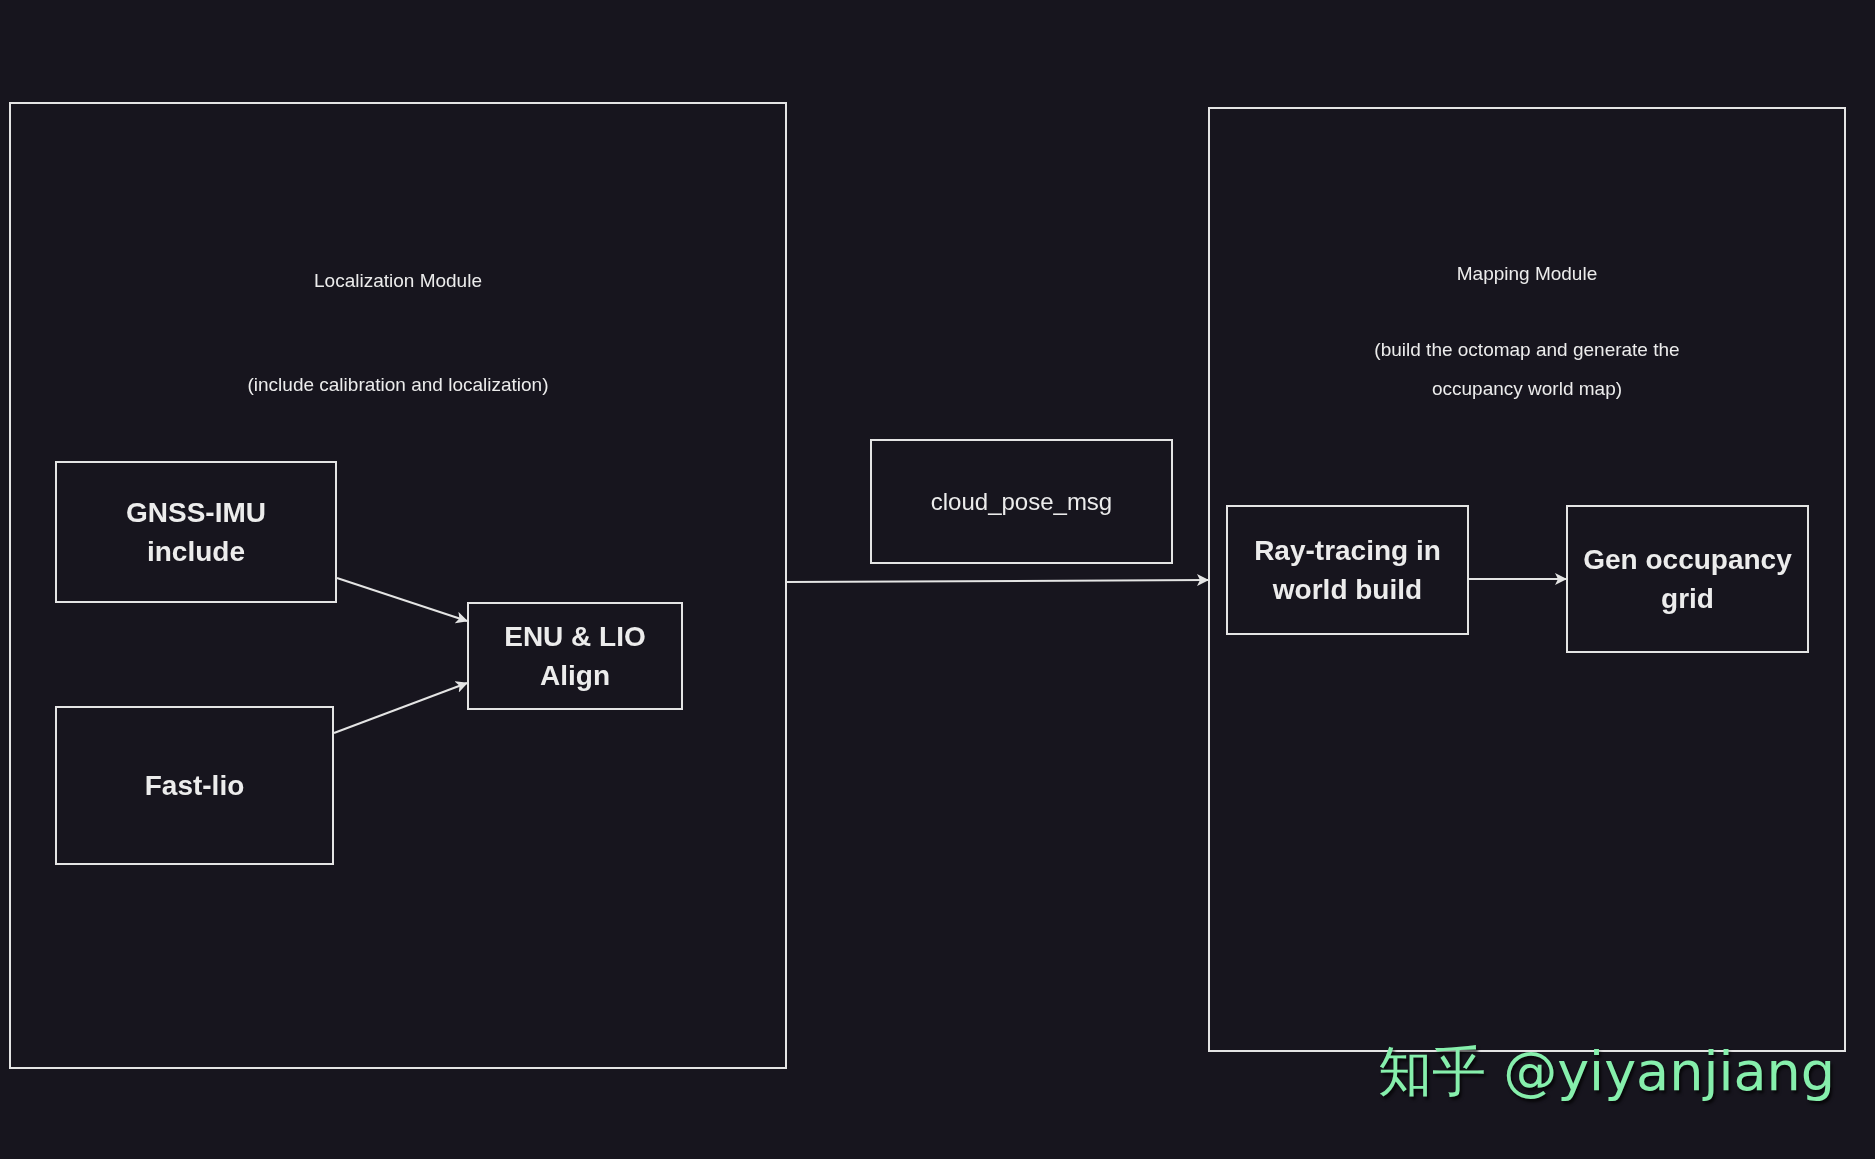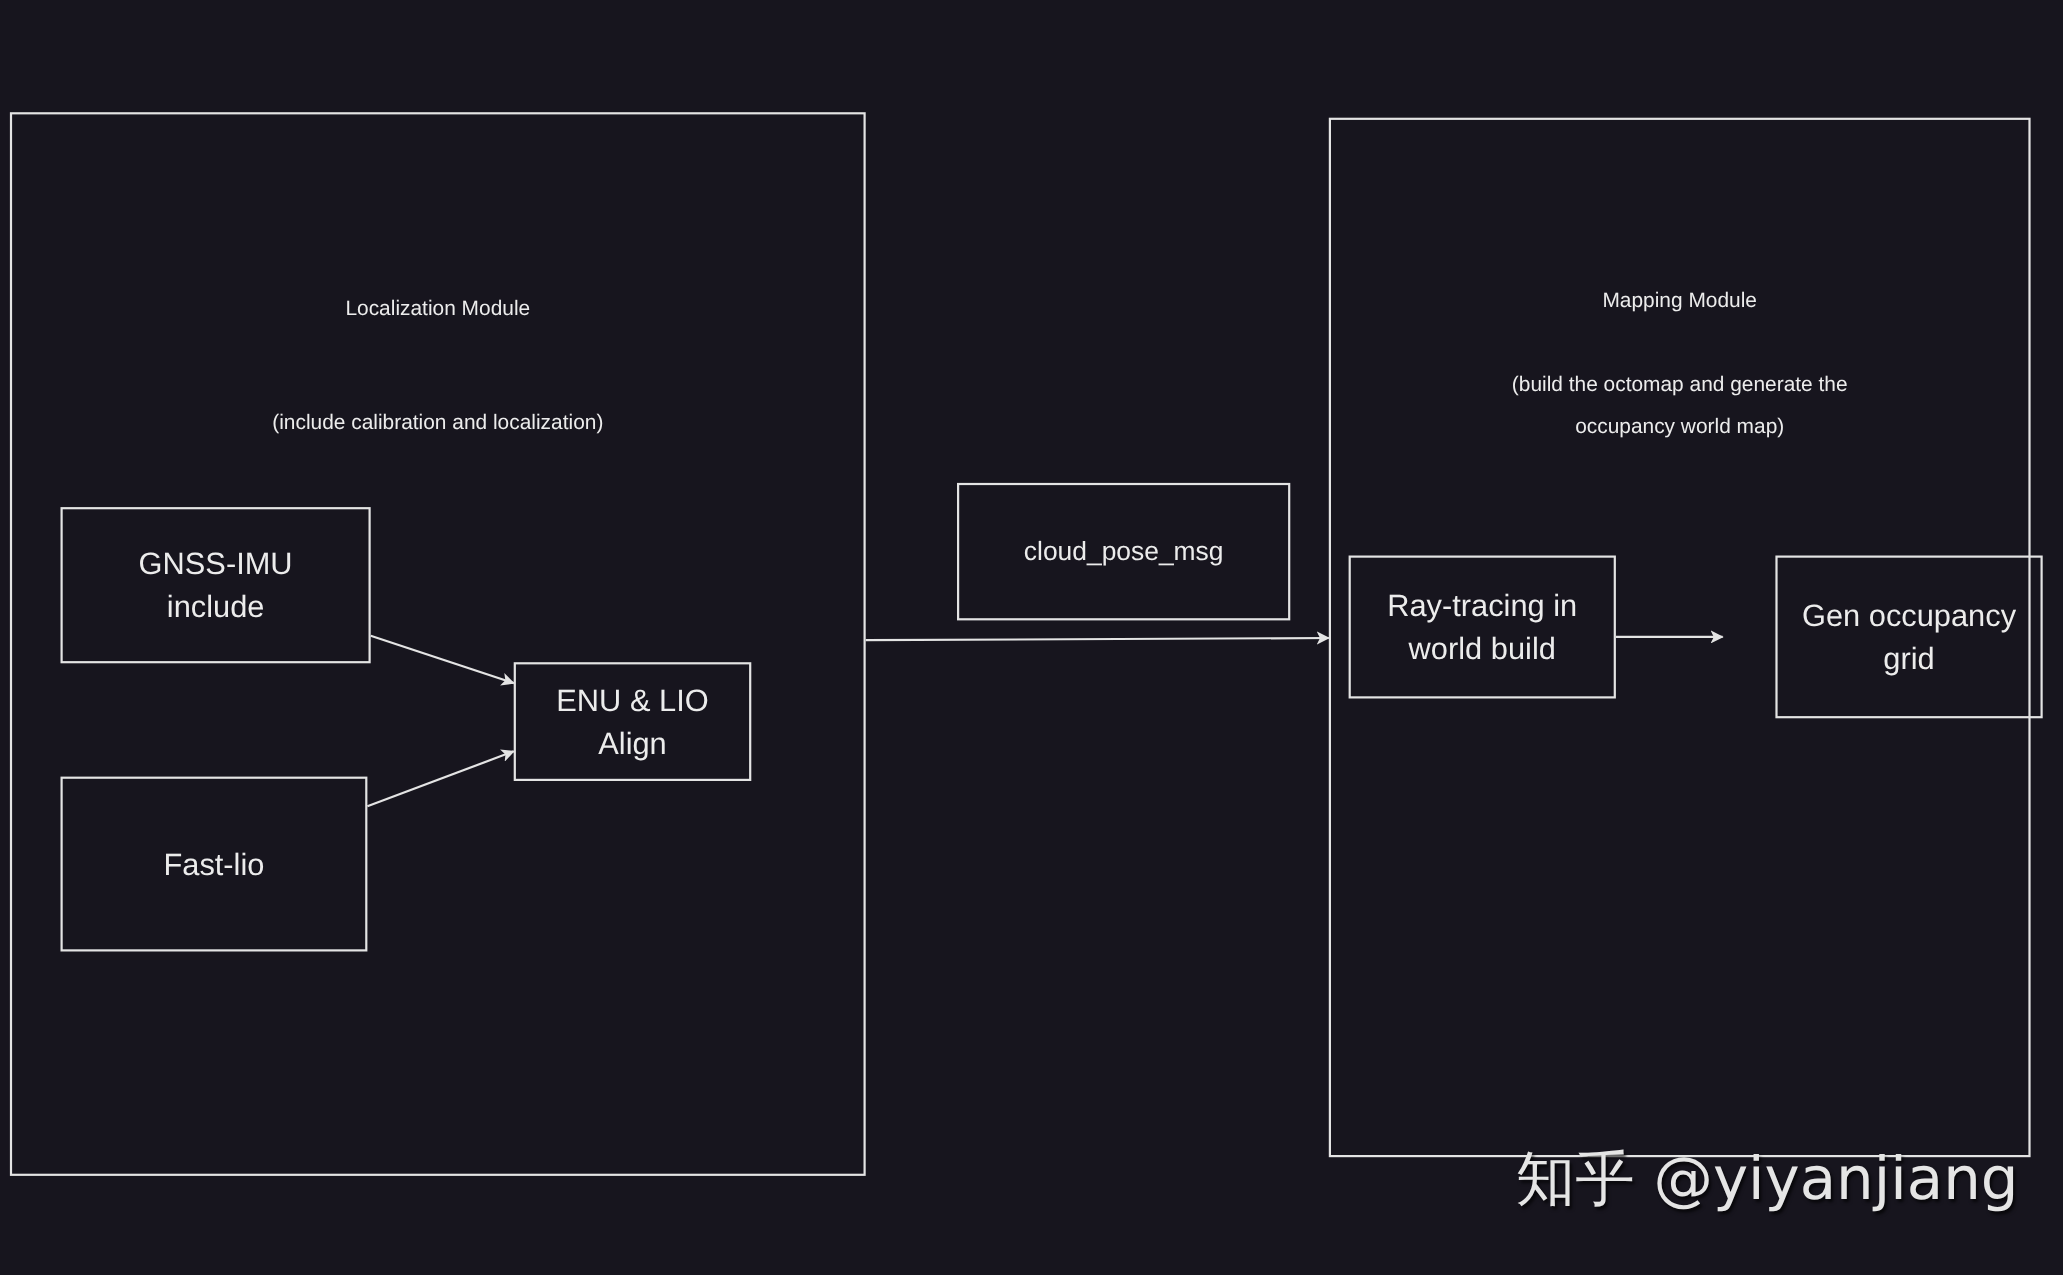--- a/index.html
+++ b/index.html
@@ -7,27 +7,27 @@
     width: 1875px; height: 1159px; overflow: hidden;
     background: #17151e; position: relative;
     font-family: "Liberation Sans", sans-serif; color: #ececec;
   }
   .box {
     position: absolute; box-sizing: border-box;
     border: 2px solid #e4e4e4;
     display: flex; align-items: center; justify-content: center;
     text-align: center;
   }
-  .node { font-size: 28px; line-height: 39px; }
+  .node { font-size: 28px; line-height: 39px; font-weight: bold; }
   .txt { position: absolute; text-align: center; white-space: nowrap; }
   .module-title { font-size: 19px; line-height: 38px; text-align: center; }
   svg.wires { position: absolute; left: 0; top: 0; }
   .watermark {
     position: absolute; left: 1378px; top: 1036px;
-    font-family: "DejaVu Sans", sans-serif; font-size: 54px; color: #e5e5e5;
+    font-family: "DejaVu Sans", sans-serif; font-size: 54px; color: #86efac;
     text-shadow: 2px 3px 3px rgba(0,0,0,0.7); white-space: nowrap; letter-spacing: 0px;
   }
 </style>
 </head>
 <body>
 
 <div class="box" style="left:9px; top:102px; width:778px; height:967px;"></div>
 <div class="box" style="left:1208px; top:107px; width:638px; height:945px;"></div>
 
 <div class="txt module-title" style="left:98px; width:600px; top:262px;">Localization Module</div>
@@ -59,21 +59,21 @@
   <div>cloud_pose_msg</div>
 </div>
 
 <div class="box node" style="left:1226px; top:505px; width:243px; height:130px;">
   <div>
     <div>Ray-tracing in</div>
     <div>world build</div>
   </div>
 </div>
 
-<div class="box node" style="left:1614px; top:505px; width:243px; height:148px;">
+<div class="box node" style="left:1566px; top:505px; width:243px; height:148px;">
   <div>
     <div>Gen occupancy</div>
     <div>grid</div>
   </div>
 </div>
 
 <svg class="wires" width="1875" height="1159">
   <defs>
     <marker id="ah" markerWidth="12" markerHeight="12" refX="11" refY="6" orient="auto" markerUnits="userSpaceOnUse">
       <path d="M0,0 L12,6 L0,12 L3,6 Z" fill="#e4e4e4"></path>

